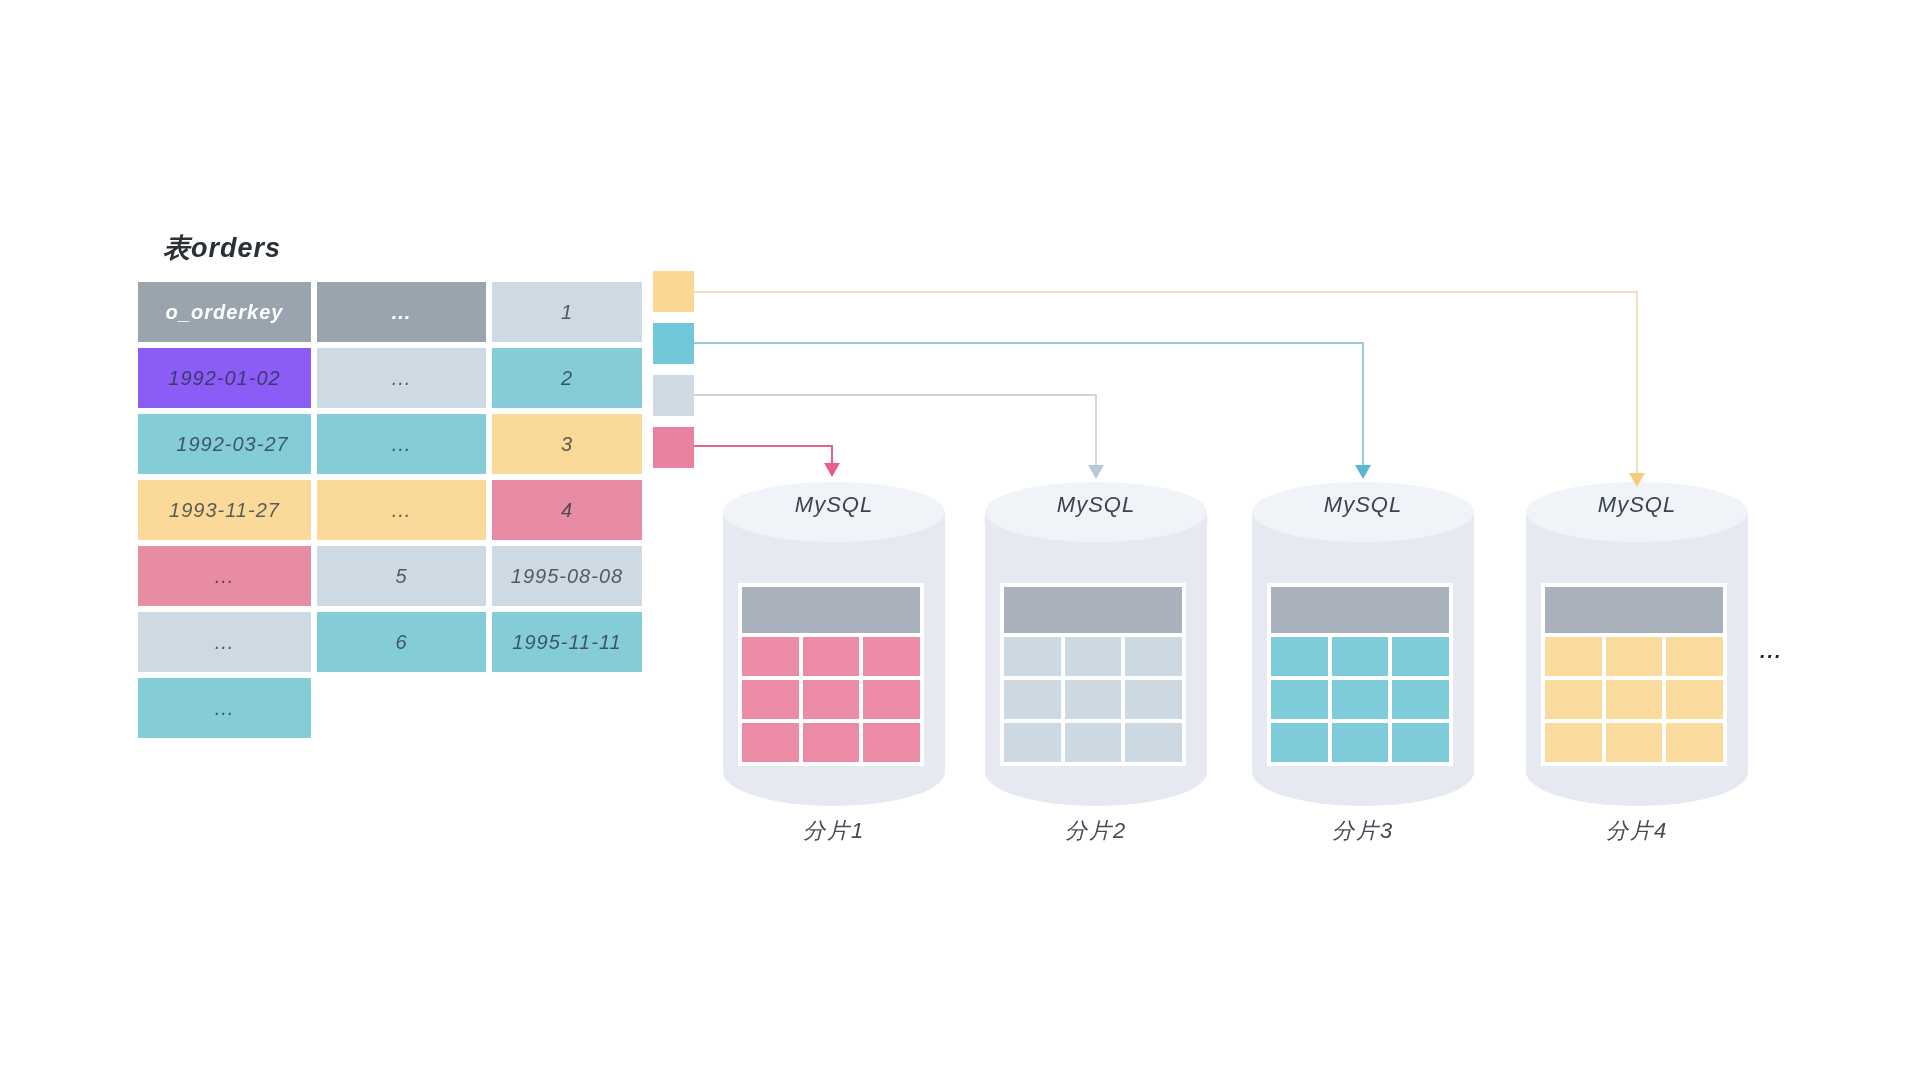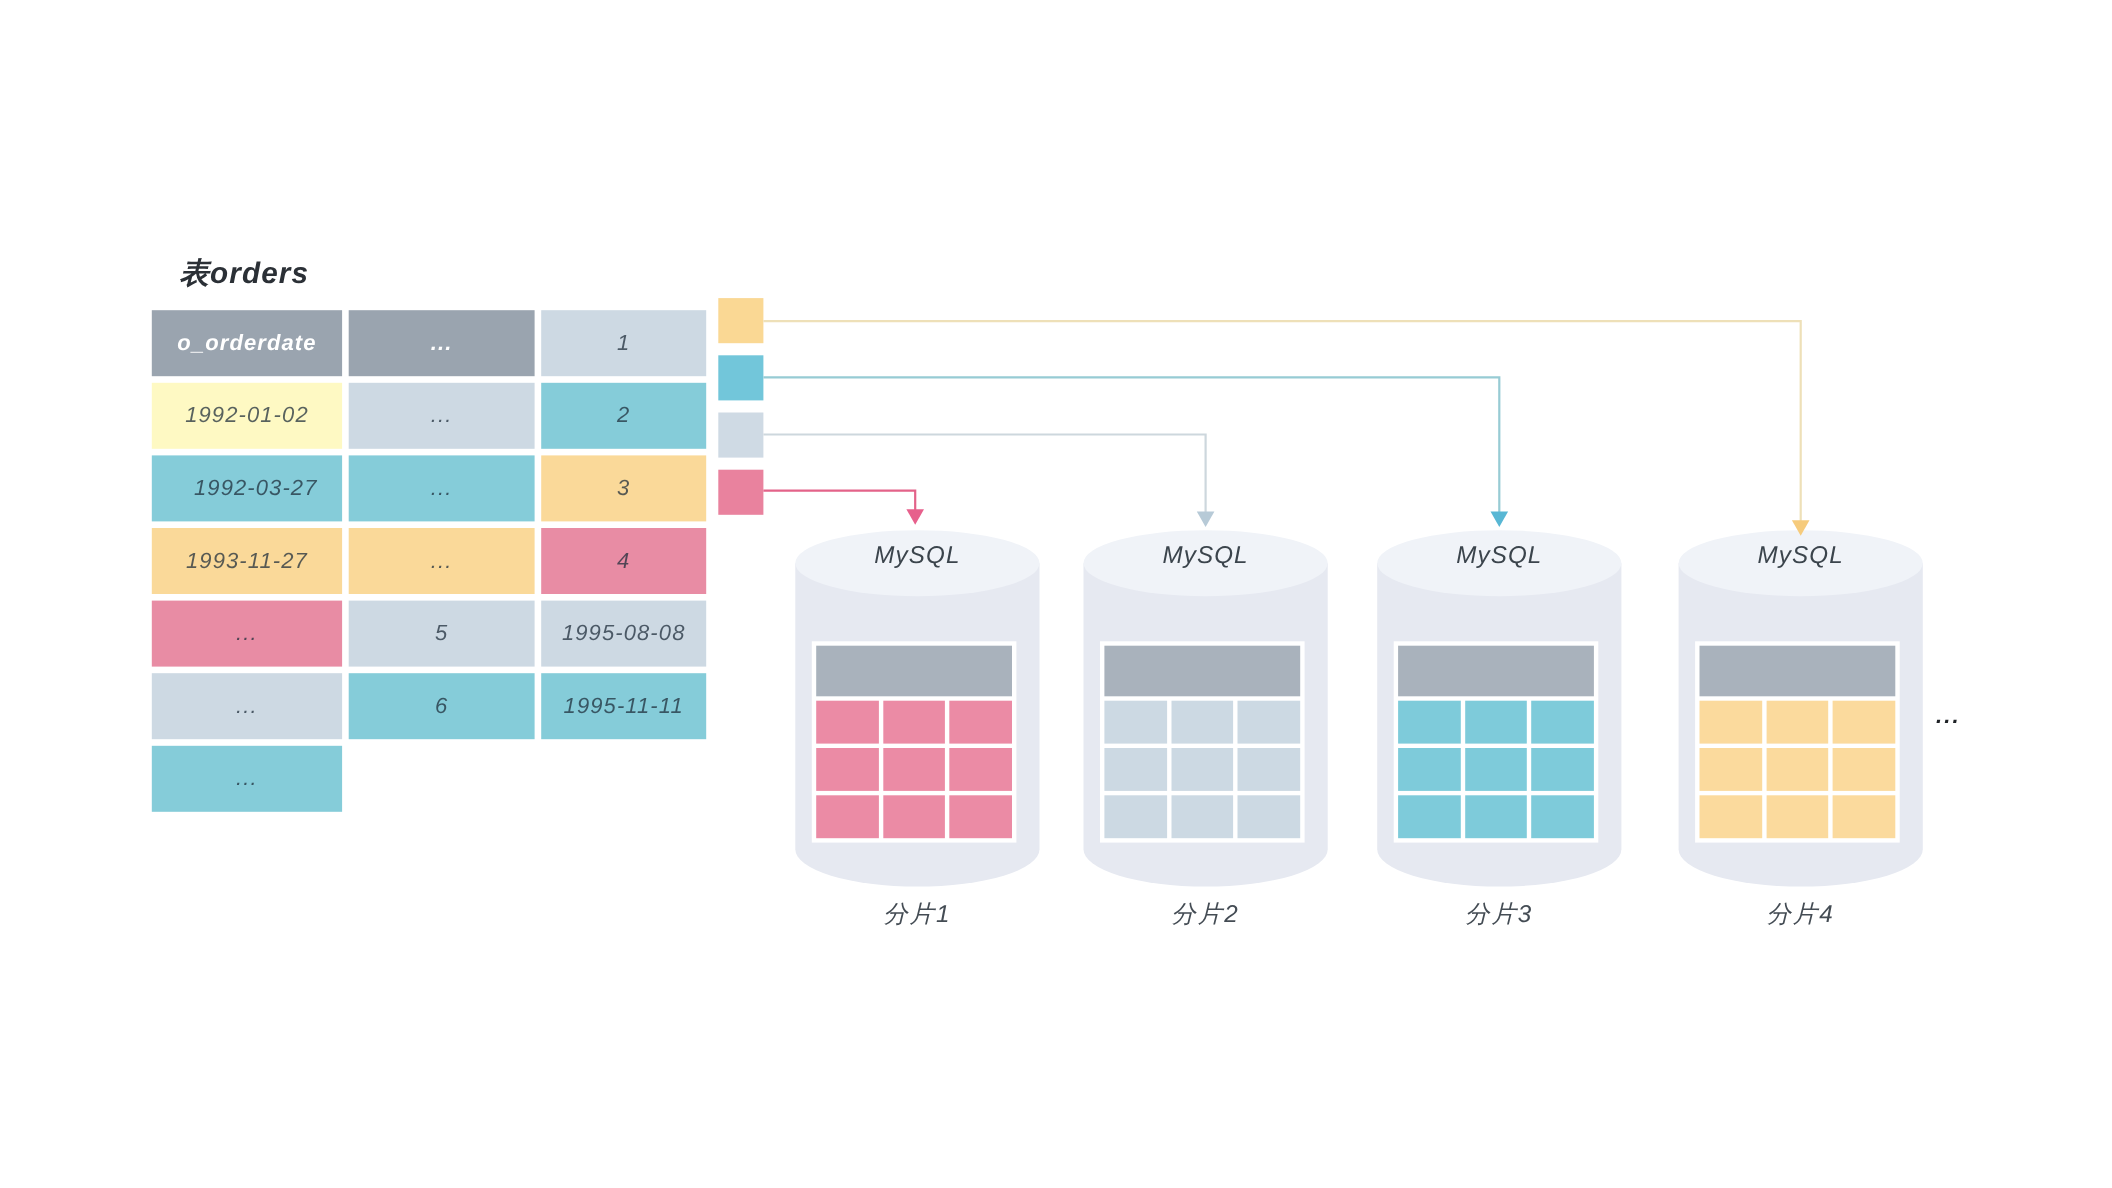--- a/index.html
+++ b/index.html
@@ -60,24 +60,24 @@
   }
 </style>
 </head>
 <body>
 
 <div class="canvas">
 
   <div class="table-title">表orders</div>
 
   <div class="orders-table">
-      <div class="cell head">o_orderdate</div>
+      <div class="cell head">o_orderkey</div>
       <div class="cell head">...</div>
       <div class="cell" style="background: rgb(205, 217, 227);">1</div>
-      <div class="cell" style="background: #fef9c3;">1992-01-02</div>
+      <div class="cell" style="background: #8b5cf6;">1992-01-02</div>
       <div class="cell" style="background: rgb(205, 217, 227);">...</div>
       <div class="cell" style="background: rgb(133, 204, 217);">2</div>
       <div class="cell" style="background: rgb(133, 204, 217); padding-left: 16px;">1992-03-27</div>
       <div class="cell" style="background: rgb(133, 204, 217);">...</div>
       <div class="cell" style="background: rgb(250, 217, 153);">3</div>
       <div class="cell" style="background: rgb(250, 217, 153);">1993-11-27</div>
       <div class="cell" style="background: rgb(250, 217, 153);">...</div>
       <div class="cell" style="background: rgb(232, 140, 164);">4</div>
       <div class="cell" style="background: rgb(232, 140, 164);">...</div>
       <div class="cell" style="background: rgb(205, 217, 227);">5</div>

